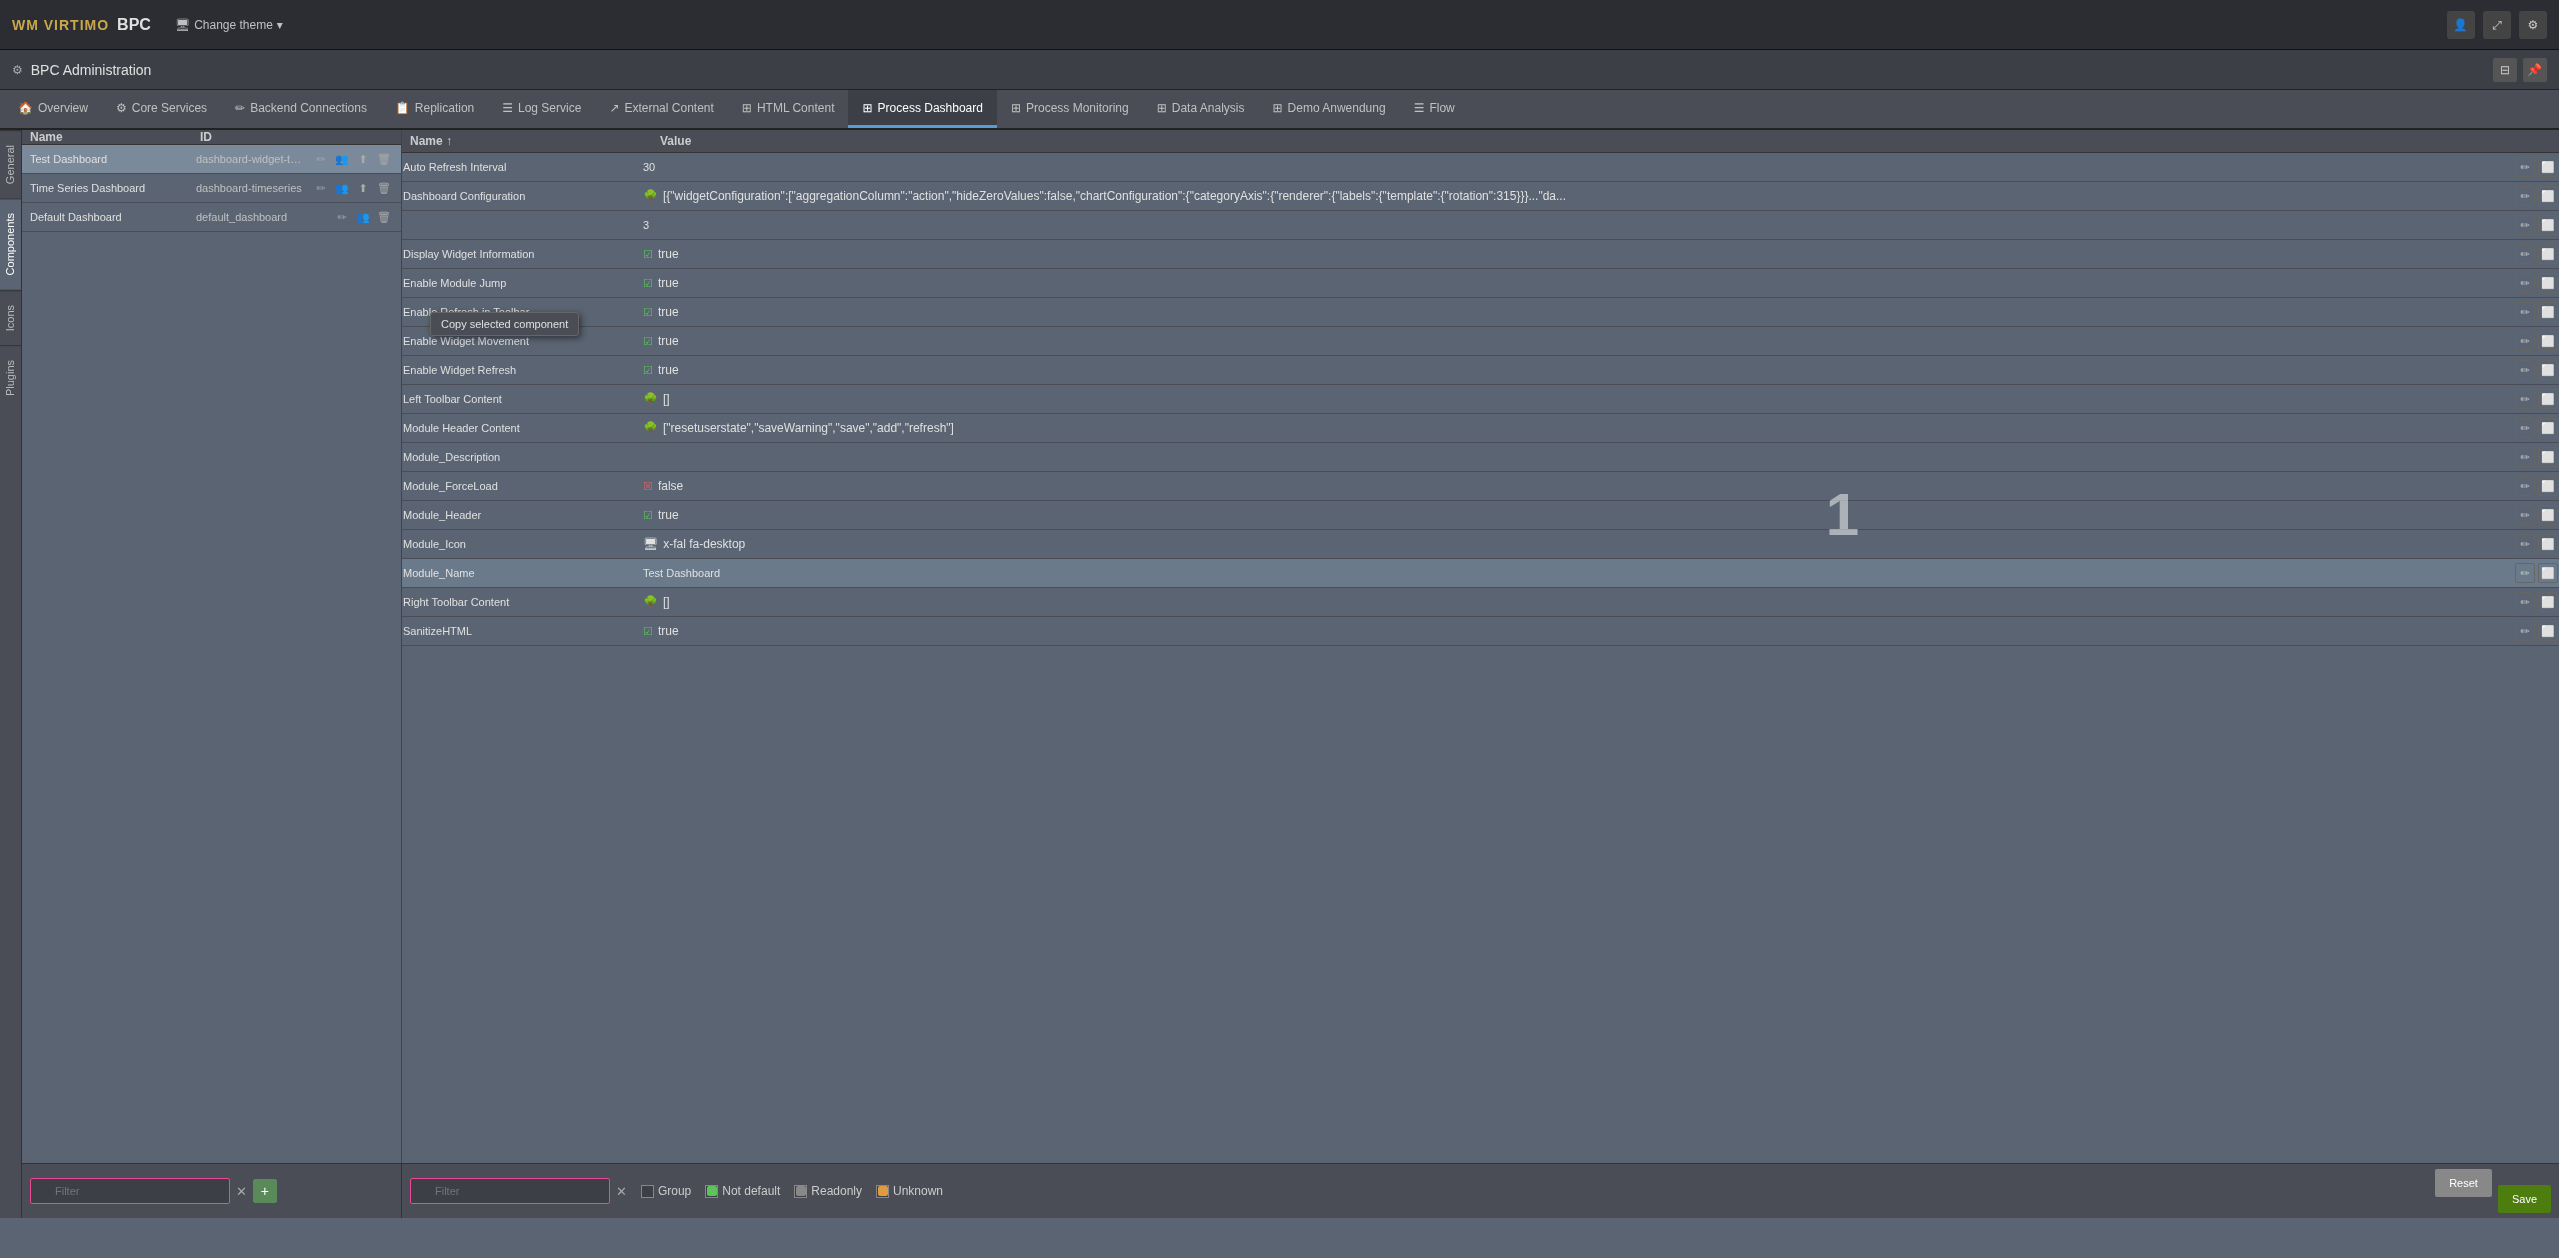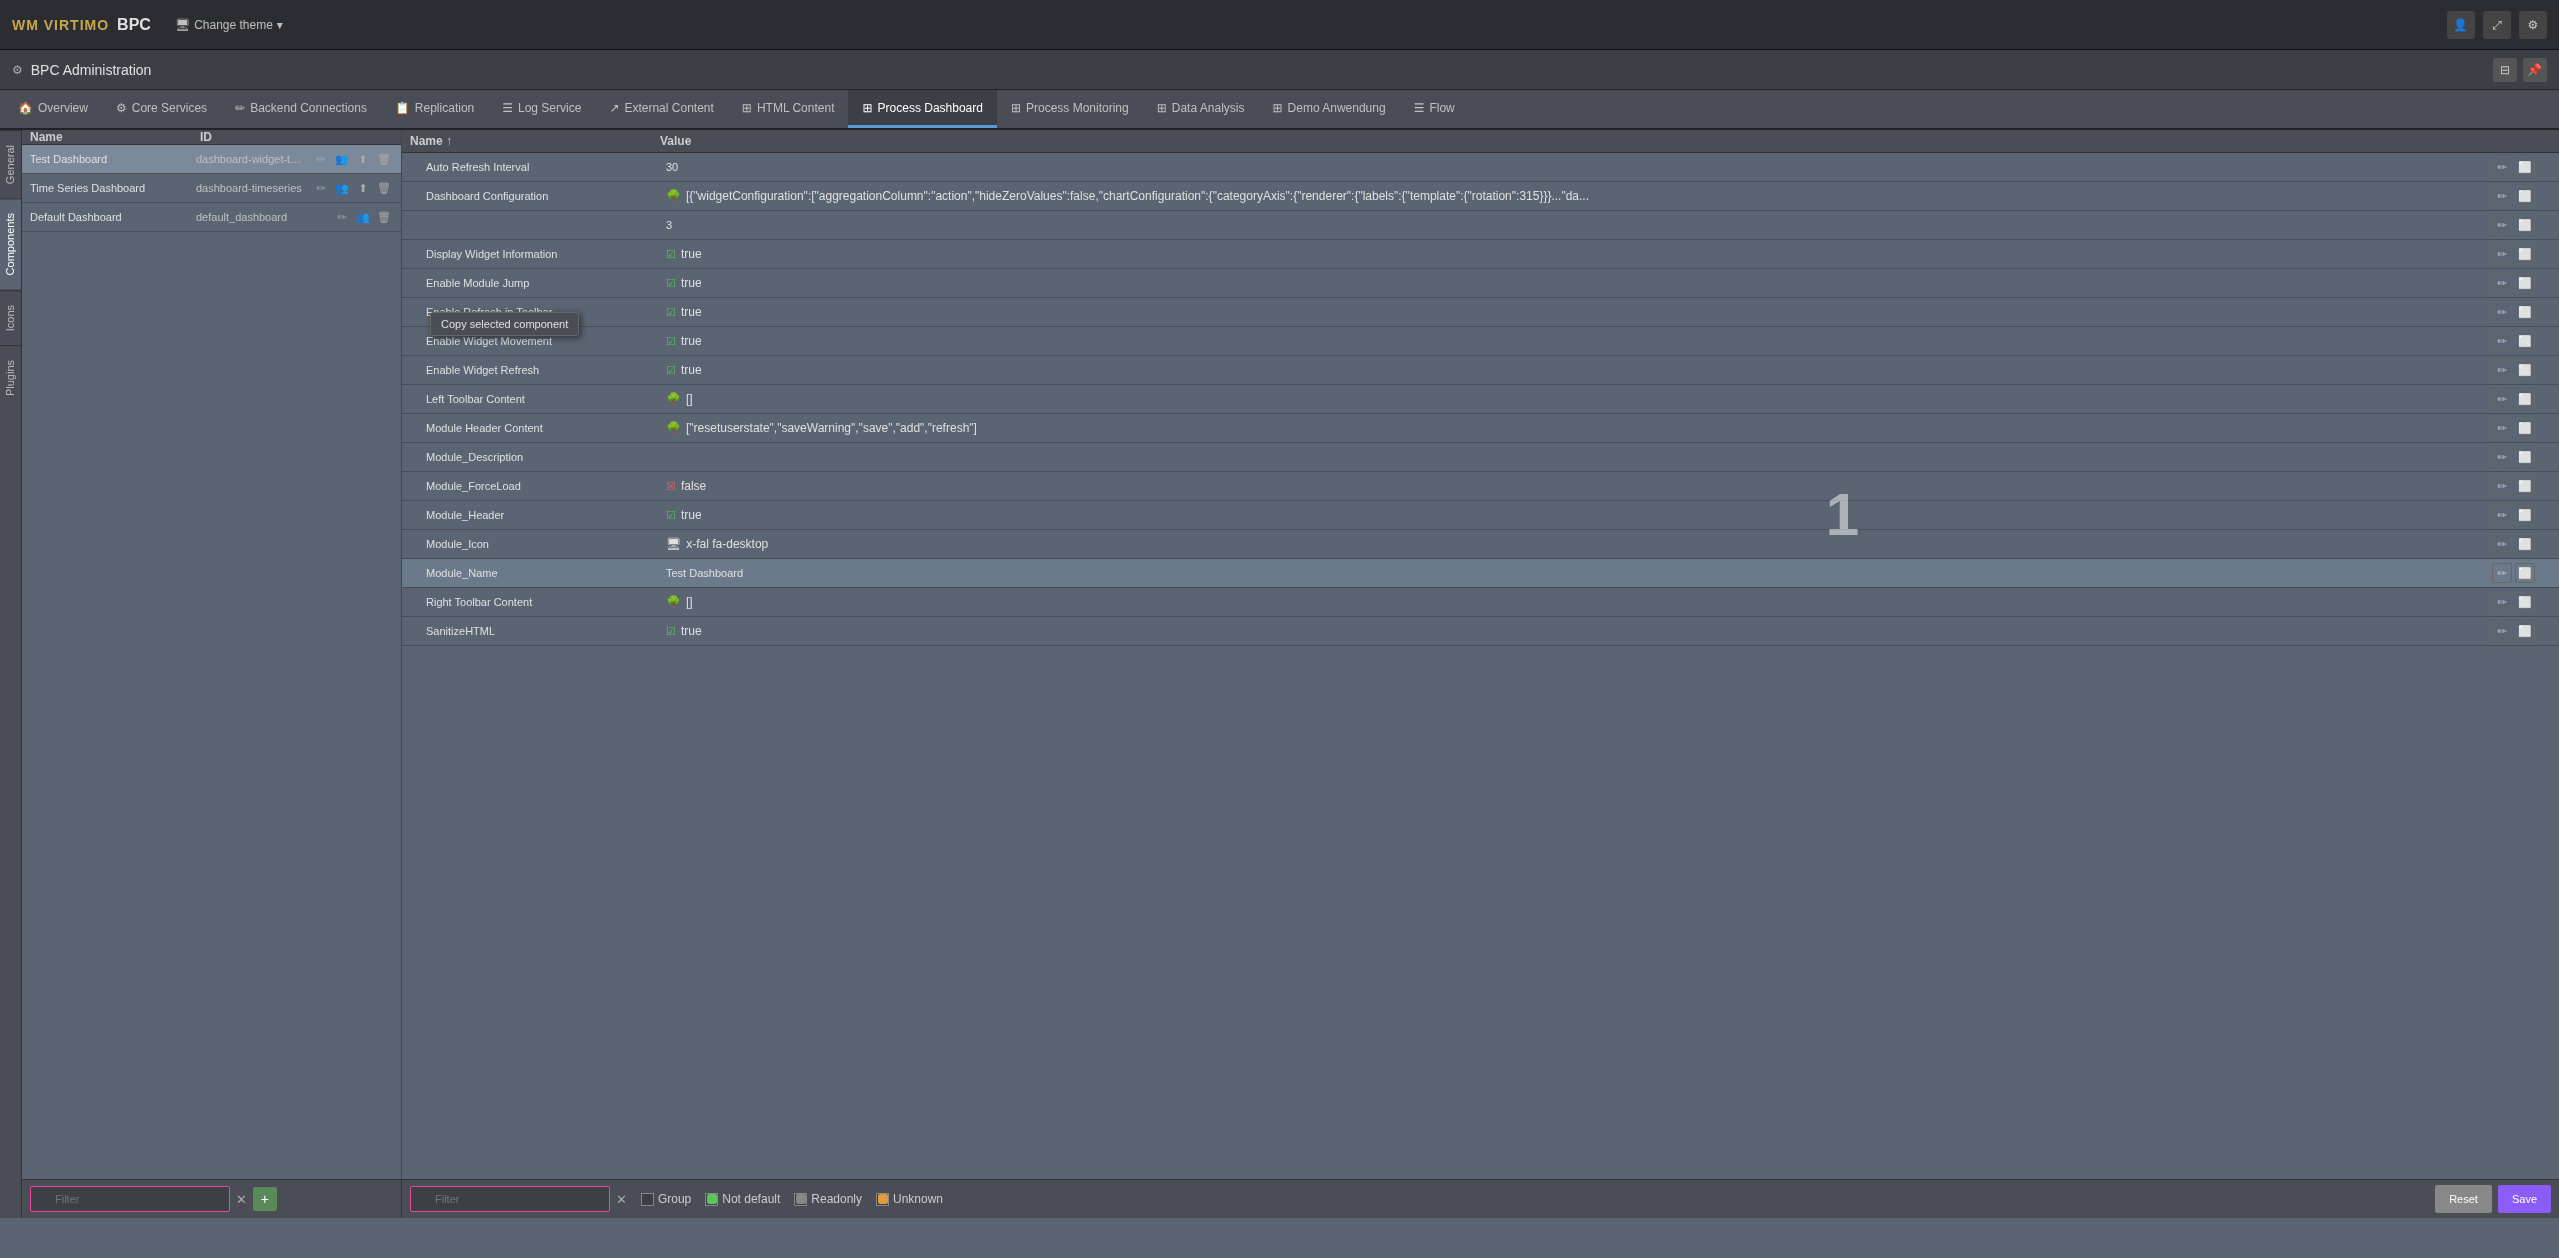--- a/index.html
+++ b/index.html
@@ -222,21 +222,21 @@
       color: #ccc;
       border-bottom: 1px solid #333;
     }
     .right-col-name { width: 240px; }
     .right-col-value { flex: 1; }
 
     .right-rows { flex: 1; overflow-y: auto; }
     .right-row {
       display: flex;
       align-items: center;
-      padding: 4px 24px;
+      padding: 4px 1px;
       border-bottom: 1px solid #4a4d56;
       min-height: 26px;
     }
     .right-row.selected { background: #6a7a8a; }
     .right-row-name { width: 240px; font-size: 11px; color: #e0e0e0; }
     .right-row-value { flex: 1; font-size: 11px; color: #e0e0e0; display: flex; align-items: center; gap: 5px; overflow: hidden; text-overflow: ellipsis; white-space: nowrap; }
     .right-row-actions { display: flex; gap: 3px; margin-left: auto; }
 
     .number-badge {
       position: absolute;
@@ -308,21 +308,21 @@
     .action-btn {
       height: 28px;
       padding: 0 14px;
       border: none;
       border-radius: 2px;
       cursor: pointer;
       font-size: 11px;
       color: #fff;
     }
     .btn-reset { background: #888; }
-    .btn-save { background: #8b5cf6; }
+    .btn-save { background: #4d7c0f; margin-top: 16px; }
 
     .icon-tree { font-size: 12px; color: #aaa; }
 
     
     .panels-wrapper {
       display: flex;
       flex: 1;
       flex-direction: column;
     }
     .panels-row {

